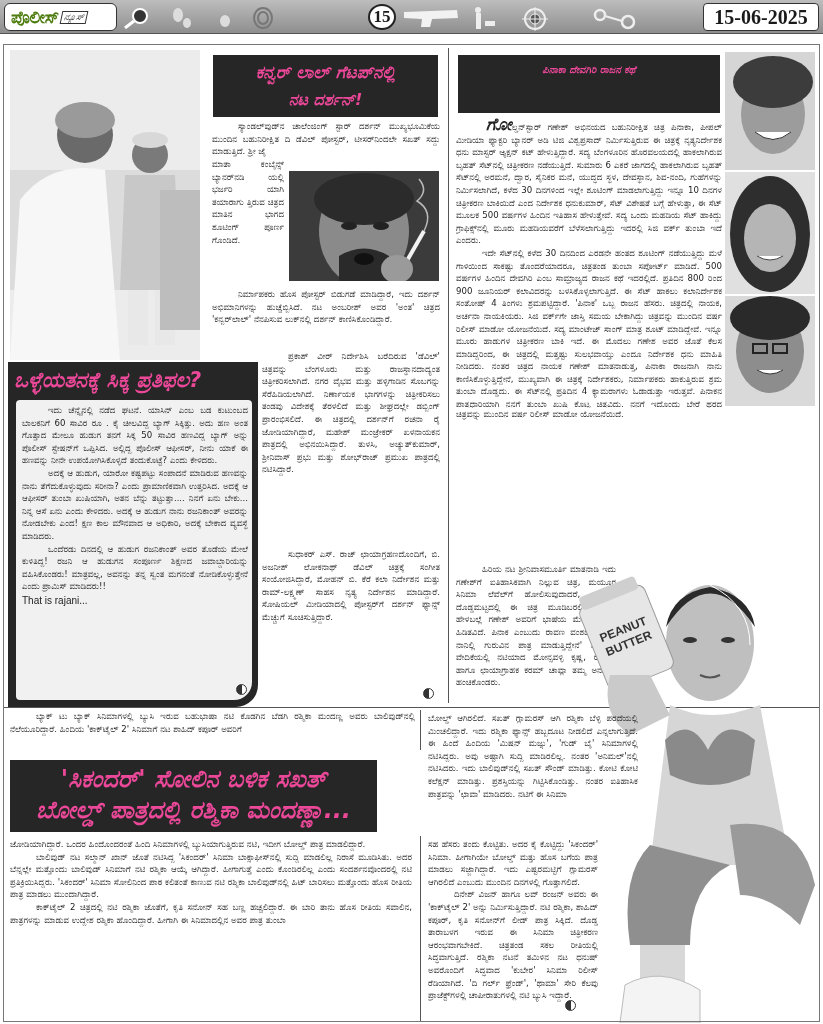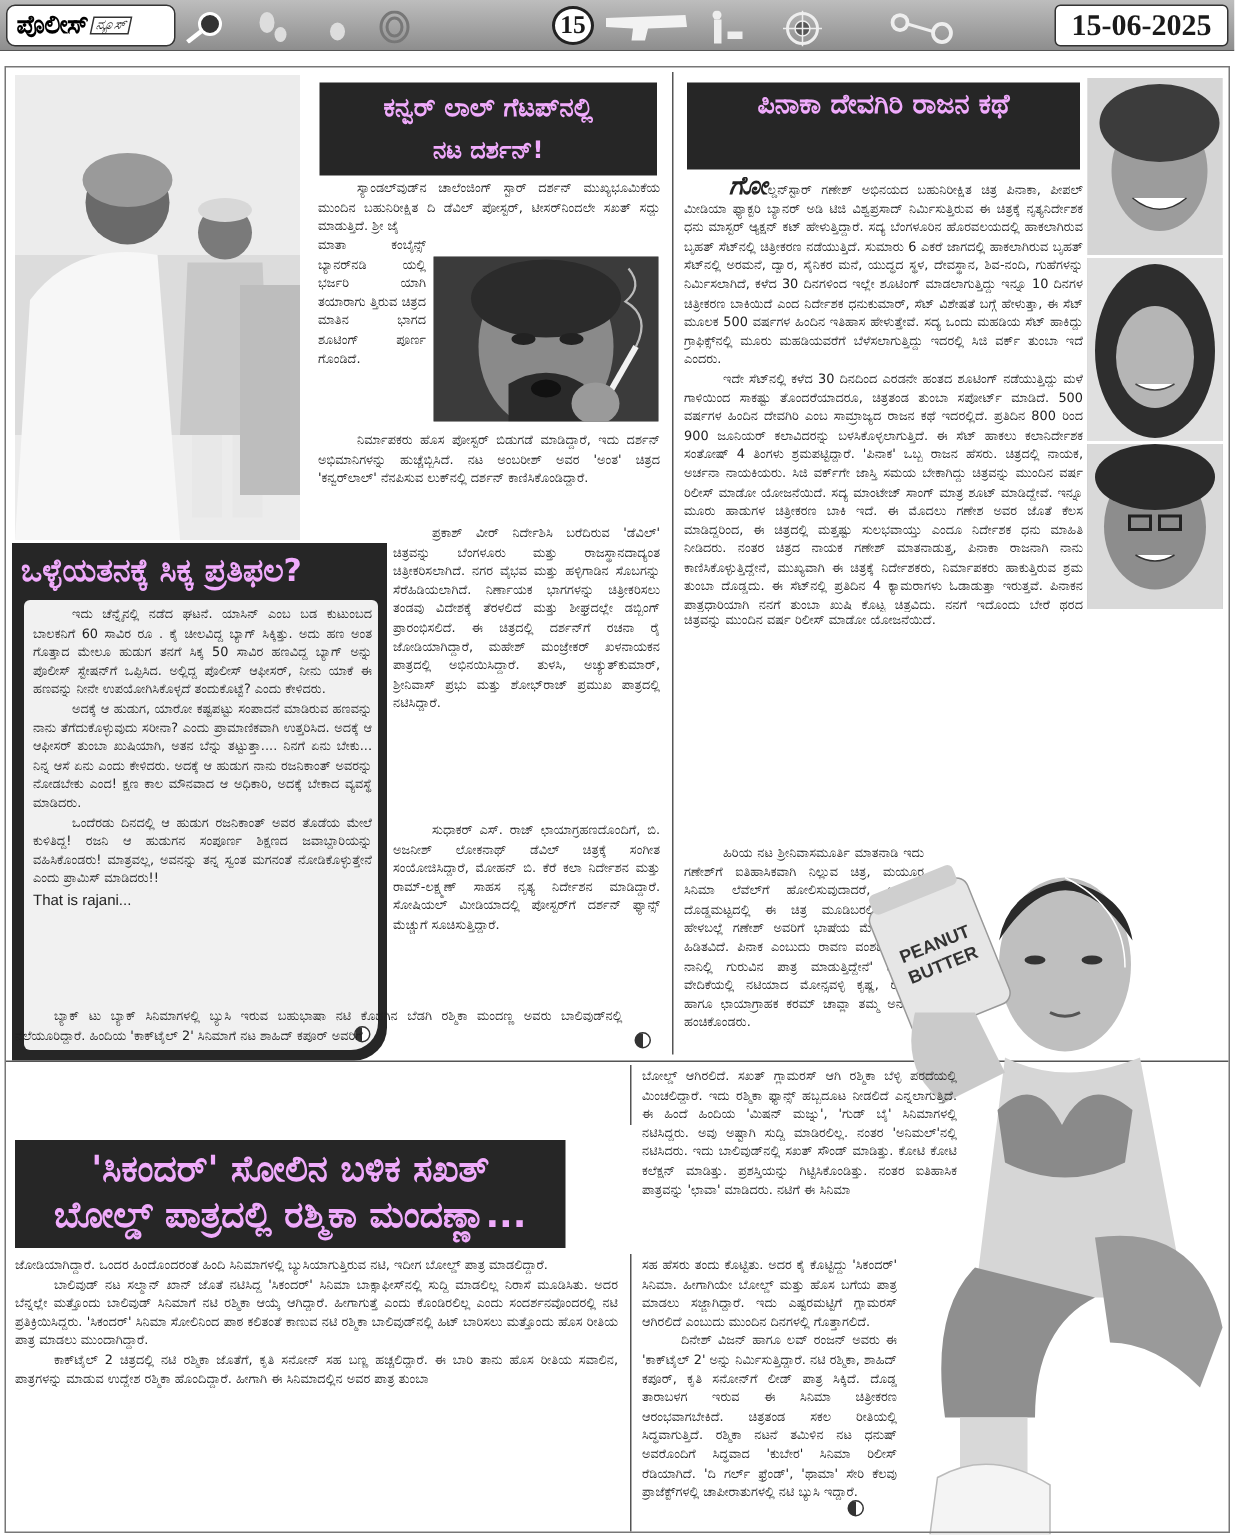--- a/index.html
+++ b/index.html
@@ -2,29 +2,29 @@
 <html><head>
 <meta charset="utf-8">
 <style>
   * { box-sizing: border-box; margin: 0; padding: 0; }
   html, body { width: 823px; height: 1024px; background: #ffffff; overflow: hidden; }
   body { font-family: "DejaVu Sans", sans-serif; color: #1a1a1a; position: relative; }
 
   
   .masthead { position: absolute; left: 0; top: 0; width: 823px; height: 34px; background: linear-gradient(#bdbdbd, #8e8e8e); border-bottom: 1px solid #555; }
   .logo-box { position: absolute; left: 4px; top: 3px; width: 113px; height: 28px; background: #fff; border: 1px solid #333; border-radius: 6px; display: flex; align-items: center; padding-left: 6px; }
-  .logo-text { font-size: 17px; font-weight: bold; color: #000000; letter-spacing: -0.5px; text-align: center; }
+  .logo-text { font-size: 17px; font-weight: bold; color: #4d7c0f; letter-spacing: -0.5px; text-align: center; }
   .logo-sub { font-size: 9px; font-style: italic; margin-left: 2px; border: 1px solid #333; padding: 0 2px; transform: skewX(-12deg); }
   .strip { position: absolute; left: 120px; top: 5px; width: 570px; height: 24px; }
   .strip .ico { position: absolute; top: 2px; font-size: 18px; color: #fff; line-height: 20px; }
   .page-no { position: absolute; left: 368px; top: 4px; width: 28px; height: 26px; border-radius: 50%; background: #fff; border: 2px solid #222; font-family: "Liberation Serif", serif; font-weight: bold; font-size: 17px; text-align: center; line-height: 22px; }
   .date-box { position: absolute; right: 4px; top: 3px; width: 116px; height: 28px; background: #fff; border: 1px solid #333; border-radius: 4px; font-family: "Liberation Serif", serif; font-weight: bold; font-size: 20px; text-align: center; line-height: 27px; }
 
   .frame { position: absolute; border: 1.5px solid #555; }
-  .headline-dark { position: absolute; background: #262626; color: #f0abfc; font-weight: bold; text-align: center; }
+  .headline-dark { position: absolute; background: #262626; color: #ec4899; font-weight: bold; text-align: center; font-style: italic; }
   .body-text { position: absolute; font-size: 8.6px; line-height: 12.6px; color: #222; text-align: justify; overflow: hidden; }
   .body-text p { text-indent: 26px; }
   .photo { position: absolute; overflow: hidden; }
   .yin { position: absolute; width: 11px; height: 11px; border-radius: 50%; border: 1px solid #333; background: linear-gradient(90deg, #333 50%, #fff 50%); }
   .vrule { position: absolute; width: 1px; background: #555; }
   .hrule { position: absolute; height: 1px; background: #555; }
 </style>
 </head>
 <body>
 
@@ -149,21 +149,21 @@
   <p>ಅದಕ್ಕೆ ಆ ಹುಡುಗ, ಯಾರೋ ಕಷ್ಟಪಟ್ಟು ಸಂಪಾದನೆ ಮಾಡಿರುವ ಹಣವನ್ನು ನಾನು ತೆಗೆದುಕೊಳ್ಳುವುದು ಸರೀನಾ? ಎಂದು ಪ್ರಾಮಾಣಿಕವಾಗಿ ಉತ್ತರಿಸಿದ. ಅದಕ್ಕೆ ಆ ಆಫೀಸರ್ ತುಂಬಾ ಖುಷಿಯಾಗಿ, ಅತನ ಬೆನ್ನು ತಟ್ಟುತ್ತಾ.... ನಿನಗೆ ಏನು ಬೇಕು... ನಿನ್ನ ಆಸೆ ಏನು ಎಂದು ಕೇಳಿದರು. ಅದಕ್ಕೆ ಆ ಹುಡುಗ ನಾನು ರಜನಿಕಾಂತ್ ಅವರನ್ನು ನೋಡಬೇಕು ಎಂದ! ಕ್ಷಣ ಕಾಲ ಮೌನವಾದ ಆ ಅಧಿಕಾರಿ, ಅದಕ್ಕೆ ಬೇಕಾದ ವ್ಯವಸ್ಥೆ ಮಾಡಿದರು.</p>
   <p>ಒಂದೆರಡು ದಿನದಲ್ಲಿ ಆ ಹುಡುಗ ರಜನಿಕಾಂತ್ ಅವರ ತೊಡೆಯ ಮೇಲೆ ಕುಳಿತಿದ್ದ! ರಜನಿ ಆ ಹುಡುಗನ ಸಂಪೂರ್ಣ ಶಿಕ್ಷಣದ ಜವಾಬ್ದಾರಿಯನ್ನು ವಹಿಸಿಕೊಂಡರು! ಮಾತ್ರವಲ್ಲ, ಅವನನ್ನು ತನ್ನ ಸ್ವಂತ ಮಗನಂತೆ ನೋಡಿಕೊಳ್ಳುತ್ತೇನೆ ಎಂದು ಪ್ರಾಮಿಸ್ ಮಾಡಿದರು!!</p>
   <div style="font-family:'Liberation Sans',sans-serif;font-weight:normal;font-size:10px;margin-top:2px;">That is rajani...</div>
 </div>
 <div class="yin" style="left:236px;top:684px;"></div>
 
 <div class="vrule" style="left:448px;top:48px;height:655px;"></div>
 <div class="hrule" style="left:4px;top:707px;width:815px;"></div>
 
 <div class="headline-dark" style="left:458px;top:55px;width:262px;height:58px;padding-top:3px;">
-  <div style="font-size:18px;line-height:24px;">ಪಿನಾಕಾ ದೇವಗಿರಿ ರಾಜನ ಕಥೆ</div>
+  <div style="font-size:10px;line-height:24px;">ಪಿನಾಕಾ ದೇವಗಿರಿ ರಾಜನ ಕಥೆ</div>
 </div>
 <div class="photo" style="left:725px;top:52px;width:90px;height:118px;background:#c8c8c8;">
   <svg width="90" height="118">
       <rect width="90" height="118" fill="#d5d5d5"></rect>
       <ellipse cx="48" cy="62" rx="32" ry="40" fill="#9c9c9c"></ellipse>
       <ellipse cx="48" cy="30" rx="40" ry="26" fill="#3c3c3c"></ellipse>
       <path d="M30 80 Q48 95 66 80" fill="#fff" stroke="#333"></path>
     </svg>
 </div>
 <div class="photo" style="left:725px;top:172px;width:90px;height:122px;background:#bbb;">
@@ -214,21 +214,21 @@
     </g>
     <path d="M50 110 Q40 150 70 170 L110 150 L90 110 Z" fill="#cacaca"></path>
     <path d="M90 280 Q60 310 70 380 L130 380 Q130 320 170 300 Z" fill="#8f8f8f"></path>
     <path d="M170 260 Q240 250 255 320 L240 360 Q210 330 180 330 Z" fill="#9a9a9a"></path>
     <rect x="80" y="380" width="45" height="40" fill="#d8d8d8"></rect>
     <path d="M65 420 Q100 400 140 425 L140 458 L60 458 Z" fill="#f4f4f4" stroke="#bbb"></path>
     <path d="M150 20 Q190 40 190 80" fill="none" stroke="#fff" stroke-width="1"></path>
   </svg>
 </div>
 
-<div class="body-text" style="left:10px;top:672px;width:405px;height:40px;">
+<div class="body-text" style="left:10px;top:710px;width:405px;height:40px;">
   <p>ಬ್ಯಾಕ್ ಟು ಬ್ಯಾಕ್ ಸಿನಿಮಾಗಳಲ್ಲಿ ಬ್ಯುಸಿ ಇರುವ ಬಹುಭಾಷಾ ನಟಿ ಕೊಡಗಿನ ಬೆಡಗಿ ರಶ್ಮಿಕಾ ಮಂದಣ್ಣ ಅವರು ಬಾಲಿವುಡ್‌ನಲ್ಲಿ ನೆಲೆಯೂರಿದ್ದಾರೆ. ಹಿಂದಿಯ 'ಕಾಕ್‌ಟೈಲ್ 2' ಸಿನಿಮಾಗೆ ನಟ ಶಾಹಿದ್ ಕಪೂರ್ ಅವರಿಗೆ</p>
 </div>
 <div class="vrule" style="left:420px;top:710px;height:40px;"></div>
 <div class="body-text" style="left:428px;top:712px;width:210px;height:120px;">
   <p style="text-indent:0;">ಬೋಲ್ಡ್ ಆಗಿರಲಿದೆ. ಸಖತ್ ಗ್ಲಾಮರಸ್ ಆಗಿ ರಶ್ಮಿಕಾ ಬೆಳ್ಳಿ ಪರದೆಯಲ್ಲಿ ಮಿಂಚಲಿದ್ದಾರೆ. ಇದು ರಶ್ಮಿಕಾ ಫ್ಯಾನ್ಸ್ ಹಬ್ಬದೂಟ ನೀಡಲಿದೆ ಎನ್ನಲಾಗುತ್ತಿದೆ. ಈ ಹಿಂದೆ ಹಿಂದಿಯ 'ಮಿಷನ್ ಮಜ್ನು', 'ಗುಡ್ ಬೈ' ಸಿನಿಮಾಗಳಲ್ಲಿ ನಟಿಸಿದ್ದರು. ಅವು ಅಷ್ಟಾಗಿ ಸುದ್ದಿ ಮಾಡಿರಲಿಲ್ಲ. ನಂತರ 'ಅನಿಮಲ್'ನಲ್ಲಿ ನಟಿಸಿದರು. ಇದು ಬಾಲಿವುಡ್‌ನಲ್ಲಿ ಸಖತ್ ಸೌಂಡ್ ಮಾಡಿತ್ತು. ಕೋಟಿ ಕೋಟಿ ಕಲೆಕ್ಷನ್ ಮಾಡಿತ್ತು. ಪ್ರಶಸ್ತಿಯನ್ನು ಗಿಟ್ಟಿಸಿಕೊಂಡಿತ್ತು. ನಂತರ ಐತಿಹಾಸಿಕ ಪಾತ್ರವನ್ನು 'ಛಾವಾ' ಮಾಡಿದರು. ನಟಿಗೆ ಈ ಸಿನಿಮಾ</p>
 </div>
 <div class="headline-dark" style="left:10px;top:760px;width:367px;height:72px;padding-top:4px;">
   <div style="font-size:24px;line-height:30px;">'ಸಿಕಂದರ್' ಸೋಲಿನ ಬಳಿಕ ಸಖತ್</div>
   <div style="font-size:24px;line-height:32px;">ಬೋಲ್ಡ್ ಪಾತ್ರದಲ್ಲಿ ರಶ್ಮಿಕಾ ಮಂದಣ್ಣಾ...</div>
 </div>

